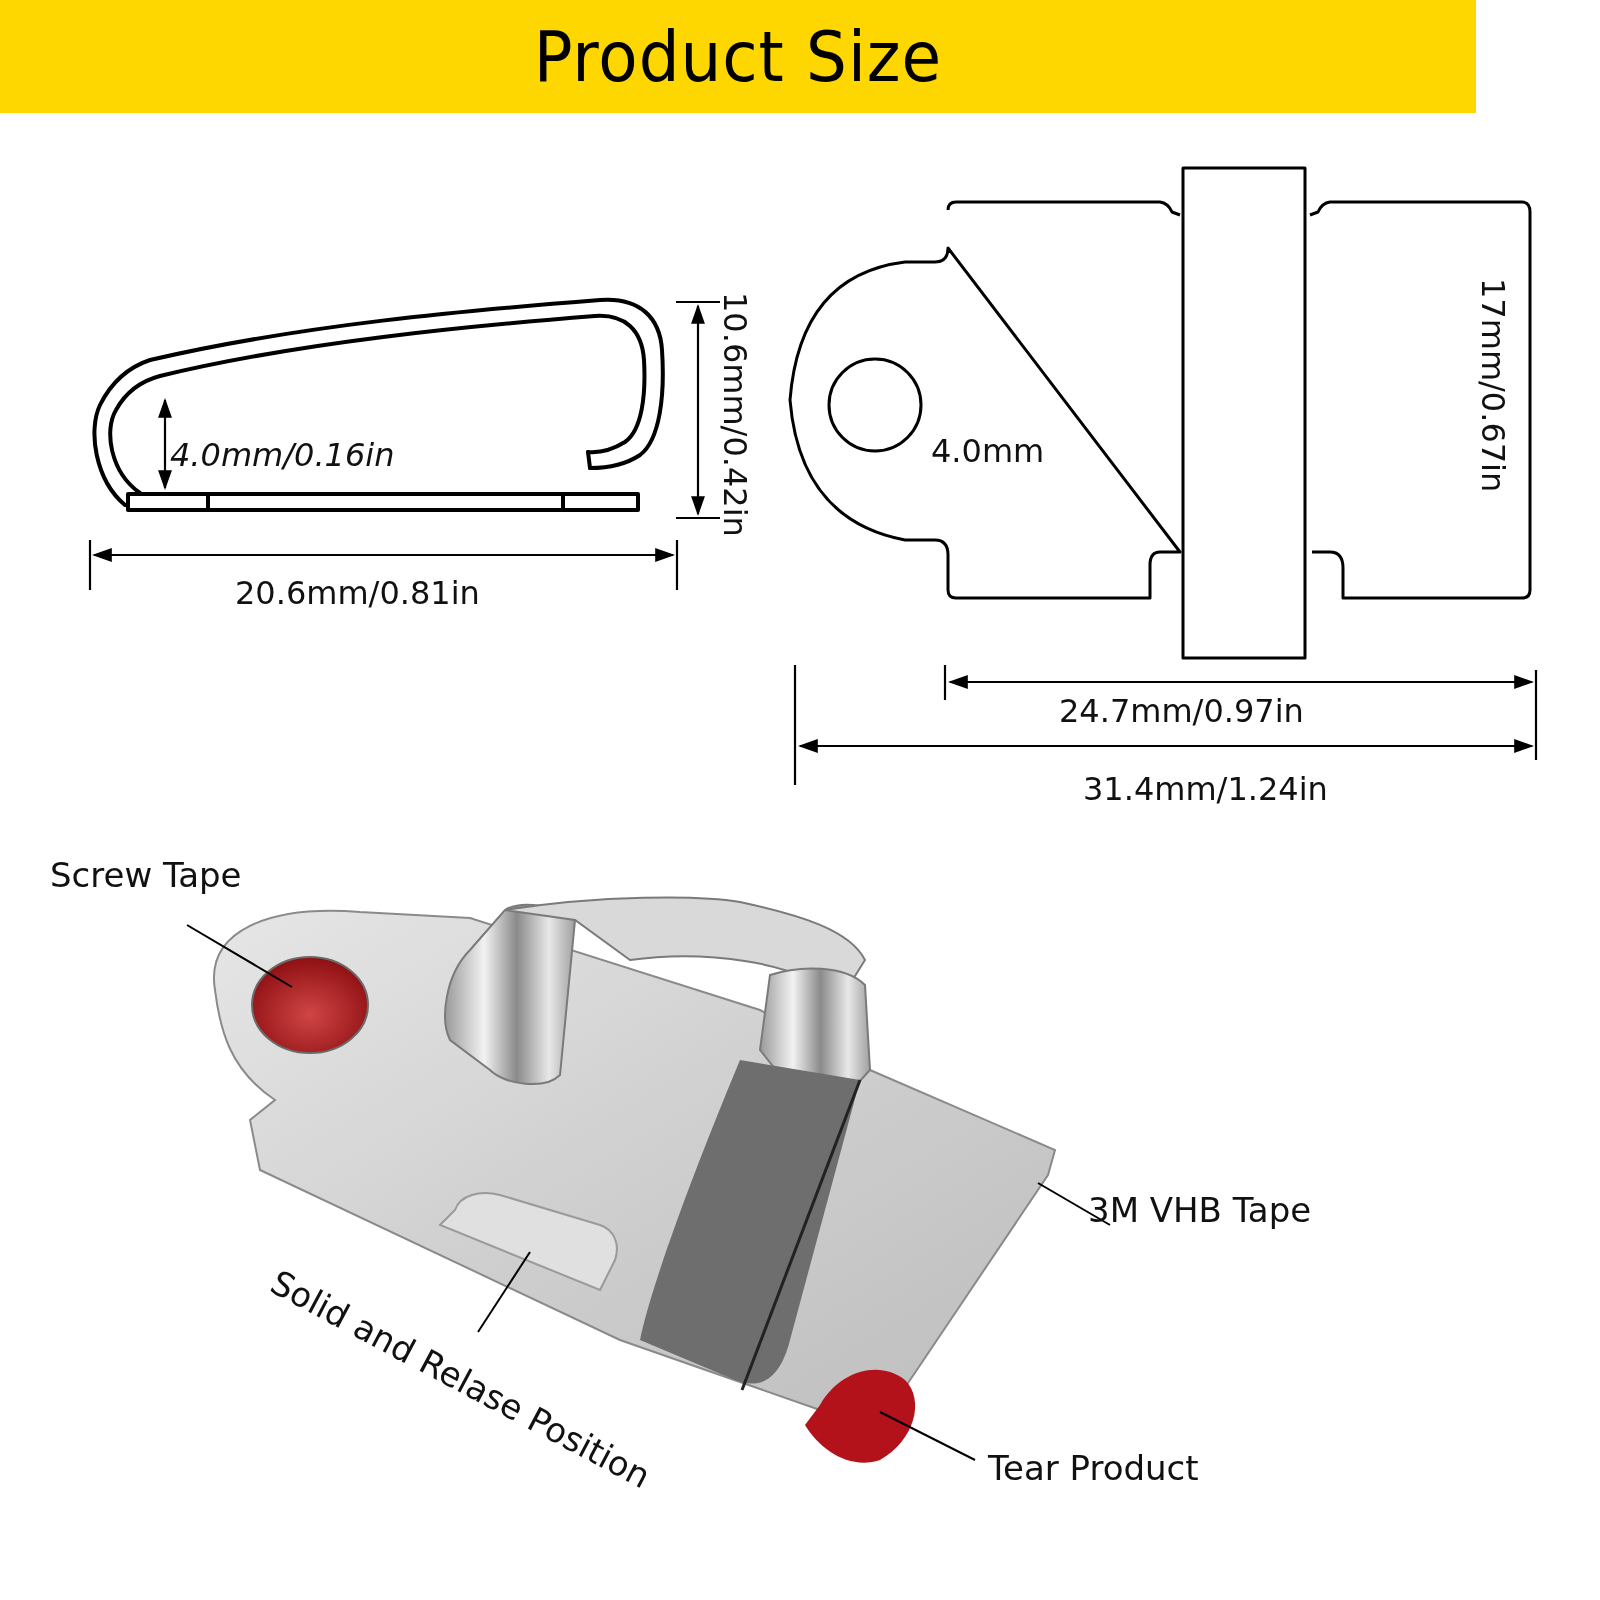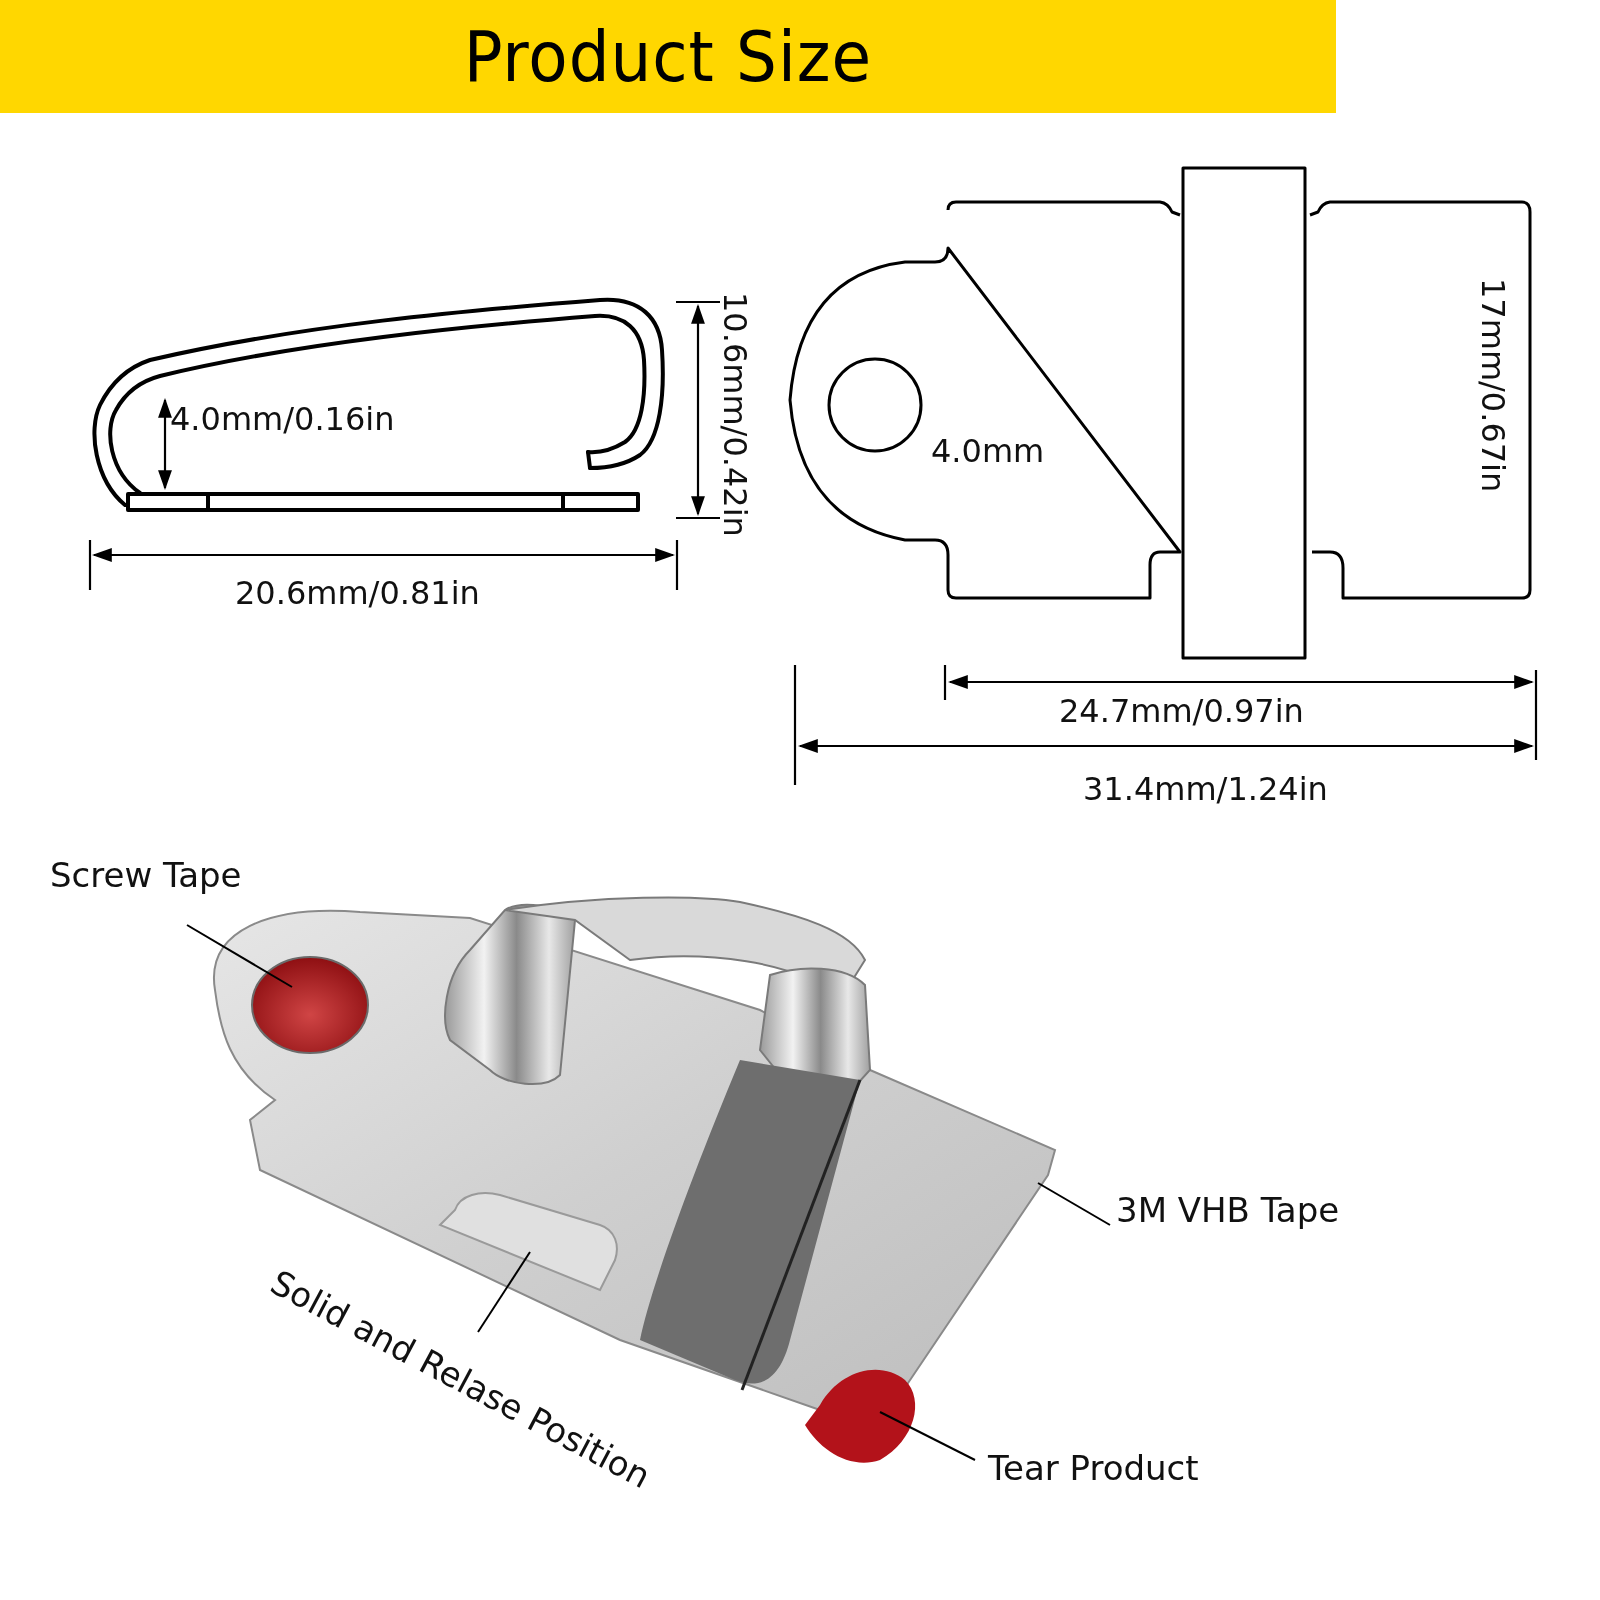--- a/index.html
+++ b/index.html
@@ -1,17 +1,17 @@
 <!DOCTYPE html>
 <html><head>
 <meta charset="utf-8">
 <style>
   html, body { margin:0; padding:0; background:#ffffff; }
   body { width:1600px; height:1600px; position:relative; overflow:hidden; font-family:"DejaVu Sans", sans-serif; }
-  .banner { position:absolute; left:0; top:0; width:1336px; height:113px; background:#FFD700; display:flex; align-items:center; justify-content:center; }
+  .banner { position:absolute; left:0; top:0; width:1476px; height:113px; background:#FFD700; display:flex; align-items:center; justify-content:center; }
   .banner-title { font-family:"DejaVu Sans", sans-serif; font-size:70px; color:#000; letter-spacing:1px; transform:scaleX(0.92); }
   svg.stage { position:absolute; left:0; top:0; }
   .lbl { position:absolute; font-family:"DejaVu Sans", sans-serif; color:#111; white-space:nowrap; }
   .dim { font-size:32px; }
   .callout { font-size:34px; }
 </style>
 </head>
 <body>
 
 <div class="banner">
@@ -98,25 +98,25 @@
   </g>
 
   <g stroke="#000" stroke-width="2" fill="none">
     <line x1="187" y1="925" x2="292" y2="987"></line>
     <line x1="1038" y1="1183" x2="1110" y2="1225"></line>
     <line x1="530" y1="1252" x2="478" y2="1332"></line>
     <line x1="880" y1="1412" x2="975" y2="1460"></line>
   </g>
 </svg>
 
-<span class="lbl dim" style="left:170px; top:400px;">4.0mm/0.16in</span>
+<span class="lbl dim" style="left:170px; top:436px;font-style:italic;">4.0mm/0.16in</span>
 <span class="lbl dim" style="left:710px; top:292px; transform-origin:0 0; transform:translate(44px,0) rotate(90deg);">10.6mm/0.42in</span>
 <span class="lbl dim" style="left:235px; top:574px;">20.6mm/0.81in</span>
 
 <span class="lbl dim" style="left:931px; top:384px;margin-top:48px;">4.0mm</span>
 <span class="lbl dim" style="left:1468px; top:278px; transform-origin:0 0; transform:translate(44px,0) rotate(90deg);">17mm/0.67in</span>
 <span class="lbl dim" style="left:1059px; top:692px;">24.7mm/0.97in</span>
 <span class="lbl dim" style="left:1083px; top:770px;">31.4mm/1.24in</span>
 
 <span class="lbl callout" style="left:50px; top:855px;">Screw Tape</span>
-<span class="lbl callout" style="left:1116px; top:1190px;">3M VHB Tape</span>
+<span class="lbl callout" style="left:1088px; top:1190px;">3M VHB Tape</span>
 <span class="lbl callout" style="left:283px; top:1262px; transform-origin:0 0; transform:rotate(28deg);">Solid and Relase Position</span>
 <span class="lbl callout" style="left:988px; top:1448px;">Tear Product</span>
 
 </body></html>

